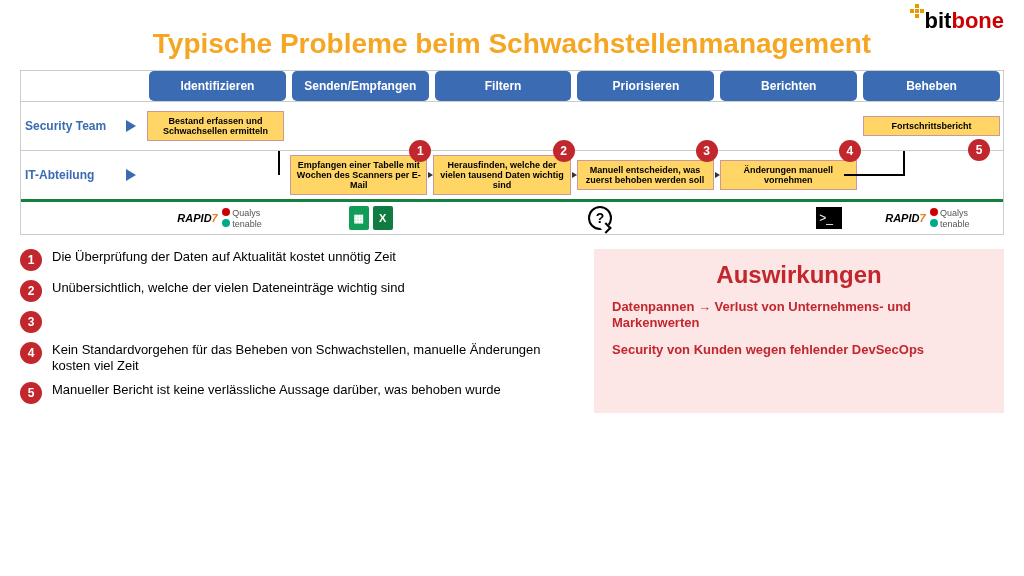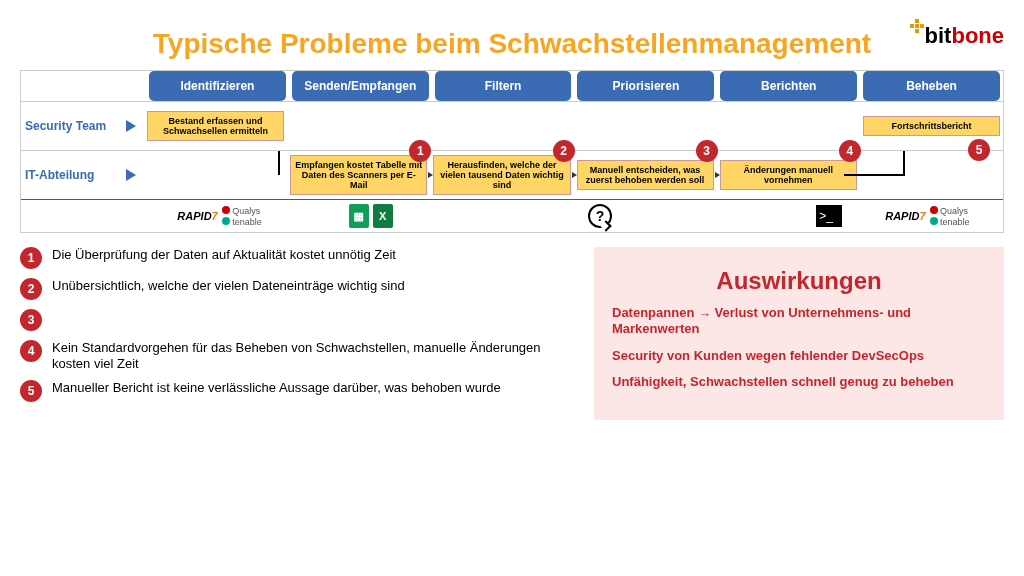--- a/index.html
+++ b/index.html
@@ -1,50 +1,50 @@
 <!DOCTYPE html>
 <html><head>
 <meta charset="utf-8">
 <style>
   * { box-sizing: border-box; margin: 0; padding: 0; }
   body { font-family: Arial, sans-serif; width: 1024px; height: 576px; position: relative; background: #fff; }
-  .logo { position: absolute; top: 23px; right: 20px; font-size: 22px; font-weight: bold; }
+  .logo { position: absolute; top: 8px; right: 20px; font-size: 22px; font-weight: bold; }
   .logo .b1 { color: #000; }
   .logo .b2 { color: #c00; }
   .logo-dots { display: inline-block; width: 14px; height: 14px; position: relative; top: -10px; margin-right: 1px; }
   .logo-dots span { position: absolute; width: 4px; height: 4px; background: #e59a00; }
   .title { text-align: center; color: #f5a623; font-size: 28px; font-weight: bold; margin-top: 28px; }
   .grid { margin: 10px 20px 0 20px; border: 1px solid #ccc; }
   .hrow { display: flex; }
   .hcell-empty { width: 125px; }
   .hcell { flex: 1; background: #3a6bb3; color: #fff; text-align: center; font-size: 12px; font-weight: bold; padding: 8px 2px; margin: 0 3px; border-radius: 5px; }
   .brow { display: flex; border-top: 1px solid #ccc; min-height: 48px; align-items: center; }
   .rlabel { width: 105px; color: #3a6bb3; font-weight: bold; font-size: 12px; text-align: left; padding: 4px; }
   .tri { width: 0; height: 0; border-top: 6px solid transparent; border-bottom: 6px solid transparent; border-left: 10px solid #3a6bb3; margin-right: 8px; }
   .cells { flex: 1; display: flex; position: relative; }
   .cell { flex: 1; margin: 0 3px; position: relative; display: flex; align-items: center; justify-content: center; min-height: 48px; }
   .box { background: #ffd666; border: 1px solid #c99; font-size: 9px; font-weight: bold; text-align: center; padding: 4px 4px; width: 100%; }
   .badge { position: absolute; width: 22px; height: 22px; background: #c1272d; color: #fff; border-radius: 50%; font-size: 12px; font-weight: bold; display: flex; align-items: center; justify-content: center; top: -11px; right: -4px; z-index: 5; }
-  .toolrow { display: flex; border-top: 1px solid #15803d; padding: 4px 0; }
+  .toolrow { display: flex; border-top: 3px solid #15803d; padding: 4px 0; }
   .toolrow .rlabel, .toolrow .tri { visibility: hidden; }
   .tcell { flex: 1; margin: 0 3px; display: flex; align-items: center; justify-content: center; gap: 4px; font-size: 9px; }
   .rapid { font-weight: bold; font-style: italic; font-size: 11px; }
   .rapid .r7 { color: #e67e22; }
   .qlabel { color: #555; }
   .qdot { width: 8px; height: 8px; border-radius: 50%; display: inline-block; }
   .sheet { width: 20px; height: 24px; border-radius: 2px; display: flex; align-items: center; justify-content: center; color: #fff; font-size: 11px; font-weight: bold; }
   .q-icon { width: 24px; height: 24px; border: 2px solid #000; border-radius: 50%; display: flex; align-items: center; justify-content: center; font-size: 14px; font-weight: bold; position: relative; }
   .q-icon::after { content: ''; position: absolute; width: 6px; height: 6px; border-right: 2px solid #000; border-bottom: 2px solid #000; bottom: -4px; right: 0; transform: rotate(-45deg); background: #fff; }
   .term { width: 26px; height: 22px; background: #000; color: #fff; font-size: 12px; display: flex; align-items: center; padding-left: 3px; }
   .bottom { display: flex; margin: 14px 20px 0 20px; gap: 30px; }
   .list { flex: 1; }
   .item { display: flex; align-items: flex-start; margin-bottom: 9px; }
   .num { width: 22px; height: 22px; min-width: 22px; background: #c1272d; color: #fff; border-radius: 50%; font-size: 12px; font-weight: bold; display: flex; align-items: center; justify-content: center; margin-right: 10px; }
   .txt { font-size: 13px; line-height: 1.2; }
-  .impact { width: 410px; background: #fde6e6; padding: 20px 18px; margin-left: 13px; }
+  .impact { width: 410px; background: #fde6e6; padding: 12px 18px; margin-left: 13px; }
   .impact-title { color: #c1272d; font-size: 24px; font-weight: bold; text-align: center; margin-bottom: 10px; }
   .impact-item { color: #c1272d; font-size: 13px; font-weight: bold; margin-bottom: 10px; line-height: 1.25; }
   .arrow-small { display: inline-block; width: 0; height: 0; border-top: 3px solid transparent; border-bottom: 3px solid transparent; border-left: 5px solid #333; margin: 0 2px; vertical-align: middle; }
   svg.connector { position: absolute; top: 0; left: 0; pointer-events: none; }
 </style>
 </head>
 <body>
 
 <div class="logo">
   <span class="logo-dots">
@@ -84,21 +84,21 @@
       </div>
     </div>
   </div>
 
   <div class="brow">
     <div class="rlabel">IT-Abteilung</div>
     <div class="tri"></div>
     <div class="cells" style="position:relative">
       <div class="cell"></div>
       <div class="cell">
-          <div class="box">Empfangen kostet Tabelle mit Daten des Scanners per E-Mail</div>
+          <div class="box">Empfangen einer Tabelle mit Wochen des Scanners per E-Mail</div>
         <div class="badge">1</div>
         <span class="arrow-small" style="position:absolute;right:-8px"></span>
       </div>
       <div class="cell">
           <div class="box">Herausfinden, welche der vielen tausend Daten wichtig sind</div>
         <div class="badge">2</div>
         <span class="arrow-small" style="position:absolute;right:-8px"></span>
       </div>
       <div class="cell">
           <div class="box">Manuell entscheiden, was zuerst behoben werden soll</div>
@@ -172,15 +172,14 @@
       </div>
     <div class="item">
         <div class="num">5</div>
         <div class="txt">Manueller Bericht ist keine verlässliche Aussage darüber, was behoben wurde</div>
       </div>
   </div>
   <div class="impact">
     <div class="impact-title">Auswirkungen</div>
     <div class="impact-item">Datenpannen → Verlust von Unternehmens- und Markenwerten</div>
     <div class="impact-item">Security von Kunden wegen fehlender DevSecOps</div>
-    <div class="impact-item">Unfähigkeit, Schwachstellen schnell genug zu beheben</div>
   </div>
 </div>
 
 </body></html>

